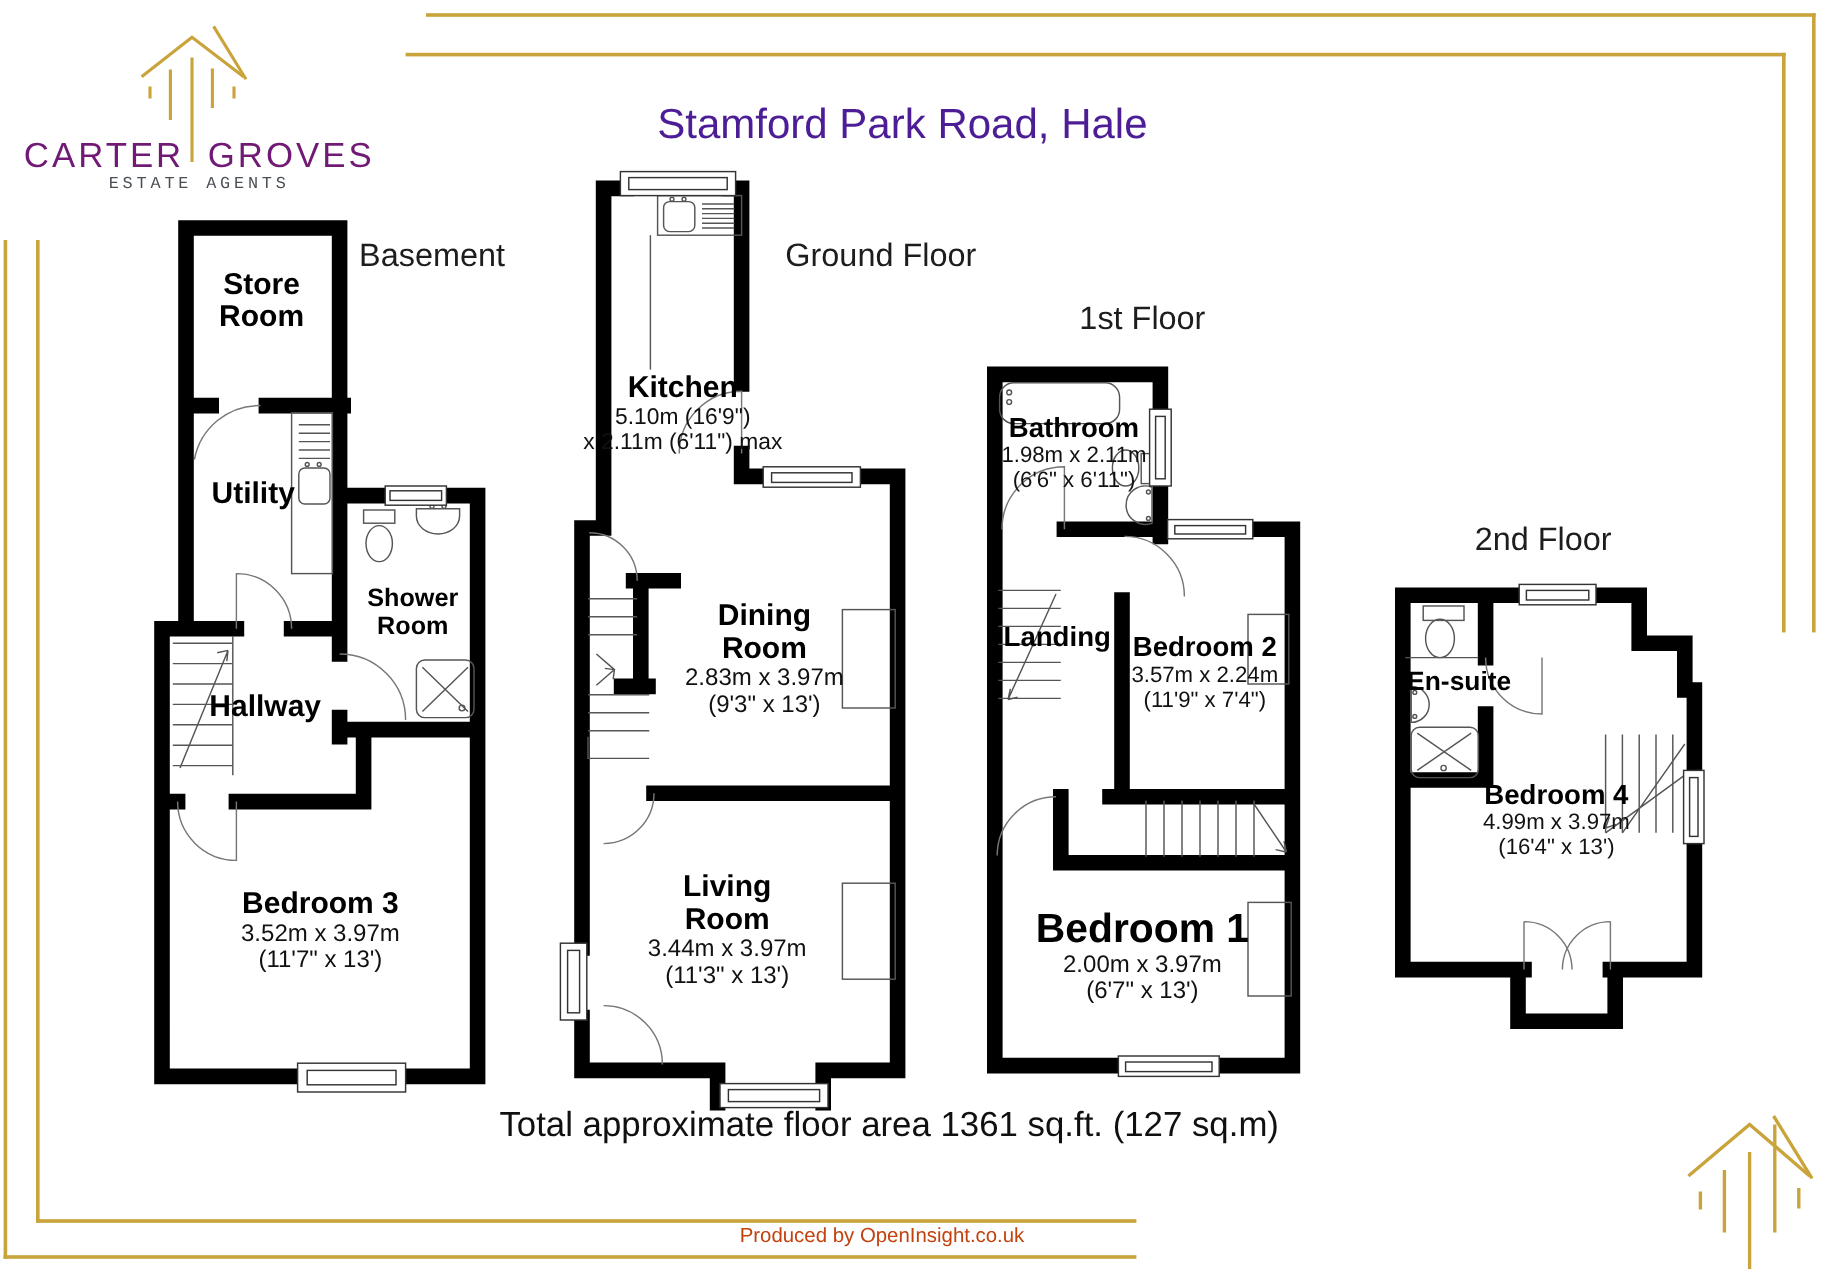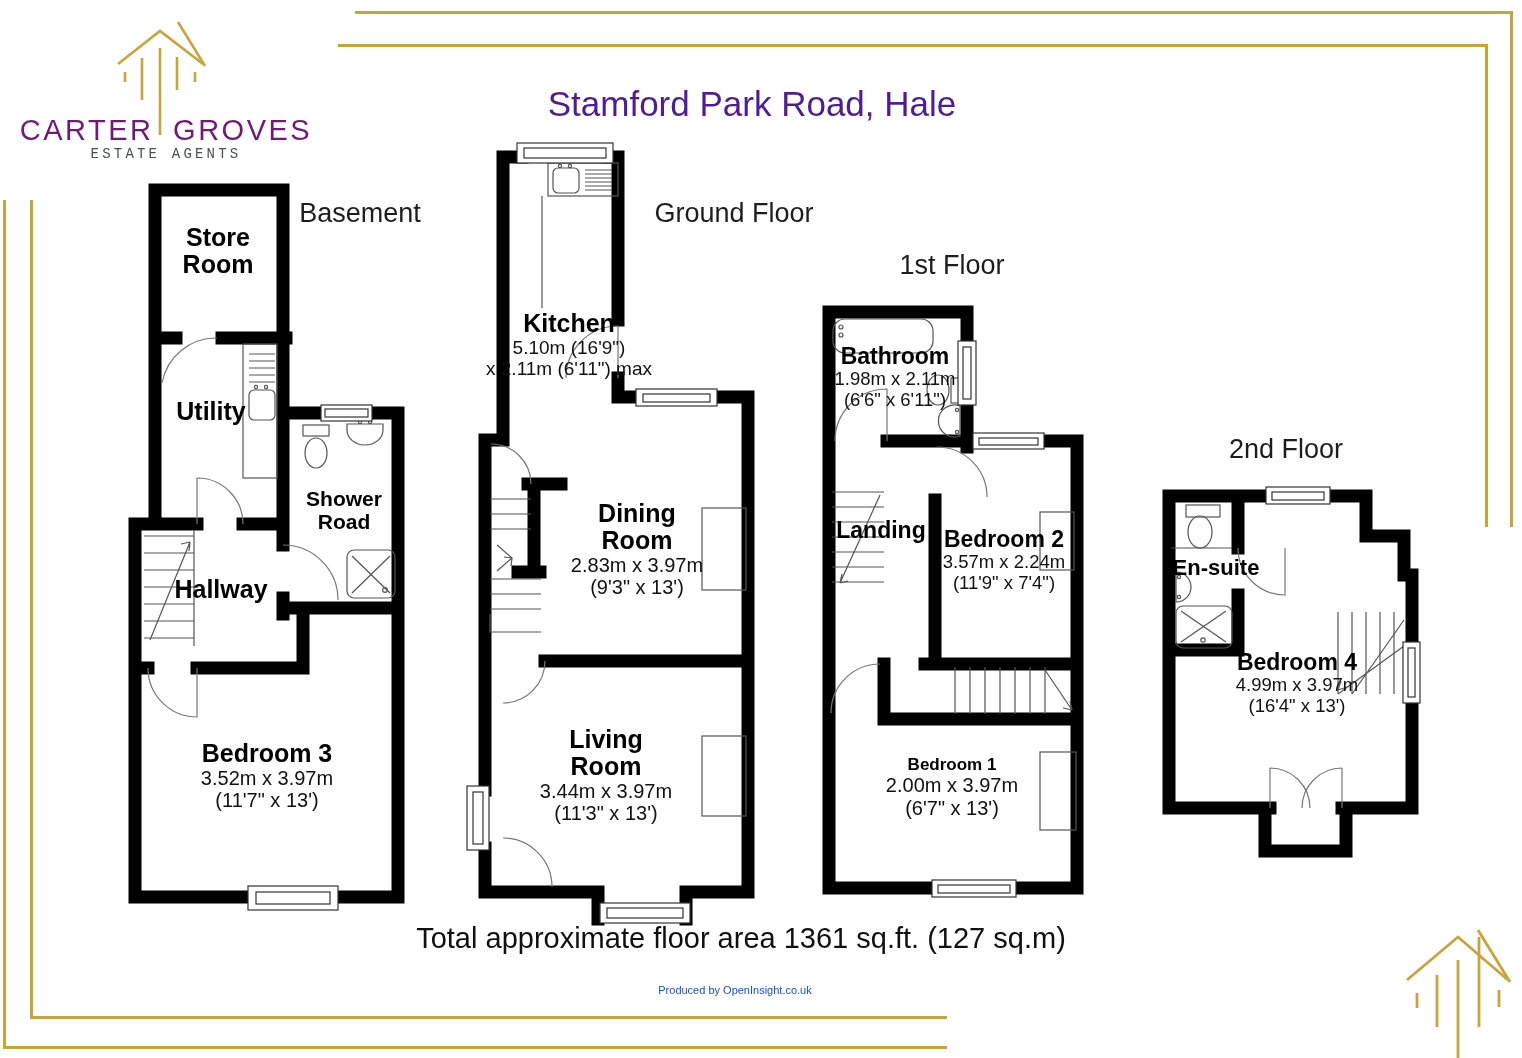--- a/index.html
+++ b/index.html
@@ -10,21 +10,21 @@
   .ctr{transform:translateX(-50%);text-align:center;}
   .floor-label{font-size:27px;color:#1d1d1d;white-space:nowrap;}
   .room-name{font-weight:bold;color:#000;line-height:1.08;}
   .room-dim{color:#111;line-height:1.12;white-space:nowrap;}
   .label-stack{display:flex;flex-direction:column;align-items:center;}
   #title{font-size:35px;font-weight:500;color:#4c1d95;white-space:nowrap;}
   #brand-name{font-size:29px;letter-spacing:2.5px;word-spacing:9px;color:#701a75;white-space:nowrap;}
   #brand-tagline{font-size:14px;letter-spacing:3.2px;color:#4A4F55;white-space:nowrap;}
   #footer-total{font-size:29px;color:#101010;white-space:nowrap;}
   #footer-disclaimer{font-size:16.5px;color:#1b1b1b;white-space:nowrap;}
-  #footer-produced{font-size:11px;color:#1d4ed8;white-space:nowrap;}
+  #footer-produced{font-size:17px;color:#c2410c;white-space:nowrap;margin-top:36px;}
   svg{position:absolute;left:0;top:0;}
   .walls{stroke:#000;stroke-width:13;fill:none;stroke-linecap:square;}
   .thin{stroke:#555;stroke-width:1.2;fill:none;}
   .arc{stroke:#777;stroke-width:1.2;fill:none;}
   .win{fill:#fff;stroke:#333;stroke-width:1.2;}
 </style>
 </head>
 <body>
 
 <div id="page">
@@ -240,21 +240,21 @@
     </g>
   </svg>
 
   <div class="abs ctr floor-label" style="left:360px;top:198px;">Basement</div>
   <div class="abs ctr floor-label" style="left:734px;top:198px;">Ground Floor</div>
   <div class="abs ctr floor-label" style="left:952px;top:250px;">1st Floor</div>
   <div class="abs ctr floor-label" style="left:1286px;top:434px;">2nd Floor</div>
 
   <div class="abs ctr room-name" style="left:218px;top:224px;font-size:25px;width:100px;">Store Room</div>
   <div class="abs ctr room-name" style="left:211px;top:398px;font-size:25px;white-space:nowrap;">Utility</div>
-  <div class="abs ctr room-name" style="left:344px;top:488px;font-size:21px;width:95px;">Shower Road</div>
+  <div class="abs ctr room-name" style="left:344px;top:488px;font-size:21px;width:95px;">Shower Room</div>
   <div class="abs ctr room-name" style="left:221px;top:576px;font-size:25px;white-space:nowrap;">Hallway</div>
   <div class="abs ctr label-stack" style="left:267px;top:740px;">
     <span class="room-name" style="font-size:25px;white-space:nowrap;">Bedroom 3</span>
     <span class="room-dim" style="font-size:20px;">3.52m x 3.97m</span>
     <span class="room-dim" style="font-size:20px;">(11'7" x 13')</span>
   </div>
 
   <div class="abs ctr label-stack" style="left:569px;top:310px;">
     <span class="room-name" style="font-size:25px;white-space:nowrap;">Kitchen</span>
     <span class="room-dim" style="font-size:19px;">5.10m (16'9")</span>
@@ -276,21 +276,21 @@
     <span class="room-dim" style="font-size:18.5px;">1.98m x 2.11m</span>
     <span class="room-dim" style="font-size:18.5px;">(6'6" x 6'11")</span>
   </div>
   <div class="abs ctr room-name" style="left:881px;top:518px;font-size:23px;white-space:nowrap;">Landing</div>
   <div class="abs ctr label-stack" style="left:1004px;top:527px;">
     <span class="room-name" style="font-size:23px;white-space:nowrap;">Bedroom 2</span>
     <span class="room-dim" style="font-size:18.5px;">3.57m x 2.24m</span>
     <span class="room-dim" style="font-size:18.5px;">(11'9" x 7'4")</span>
   </div>
   <div class="abs ctr label-stack" style="left:952px;top:756px;">
-    <span class="room-name" style="font-size:17px;white-space:nowrap;">Bedroom 1</span>
+    <span class="room-name" style="font-size:34px;white-space:nowrap;">Bedroom 1</span>
     <span class="room-dim" style="font-size:20px;">2.00m x 3.97m</span>
     <span class="room-dim" style="font-size:20px;">(6'7" x 13')</span>
   </div>
 
   <div class="abs ctr room-name" style="left:1216px;top:556px;font-size:22px;white-space:nowrap;">En-suite</div>
   <div class="abs ctr label-stack" style="left:1297px;top:650px;">
     <span class="room-name" style="font-size:23px;white-space:nowrap;">Bedroom 4</span>
     <span class="room-dim" style="font-size:18.5px;">4.99m x 3.97m</span>
     <span class="room-dim" style="font-size:18.5px;">(16'4" x 13')</span>
   </div>

